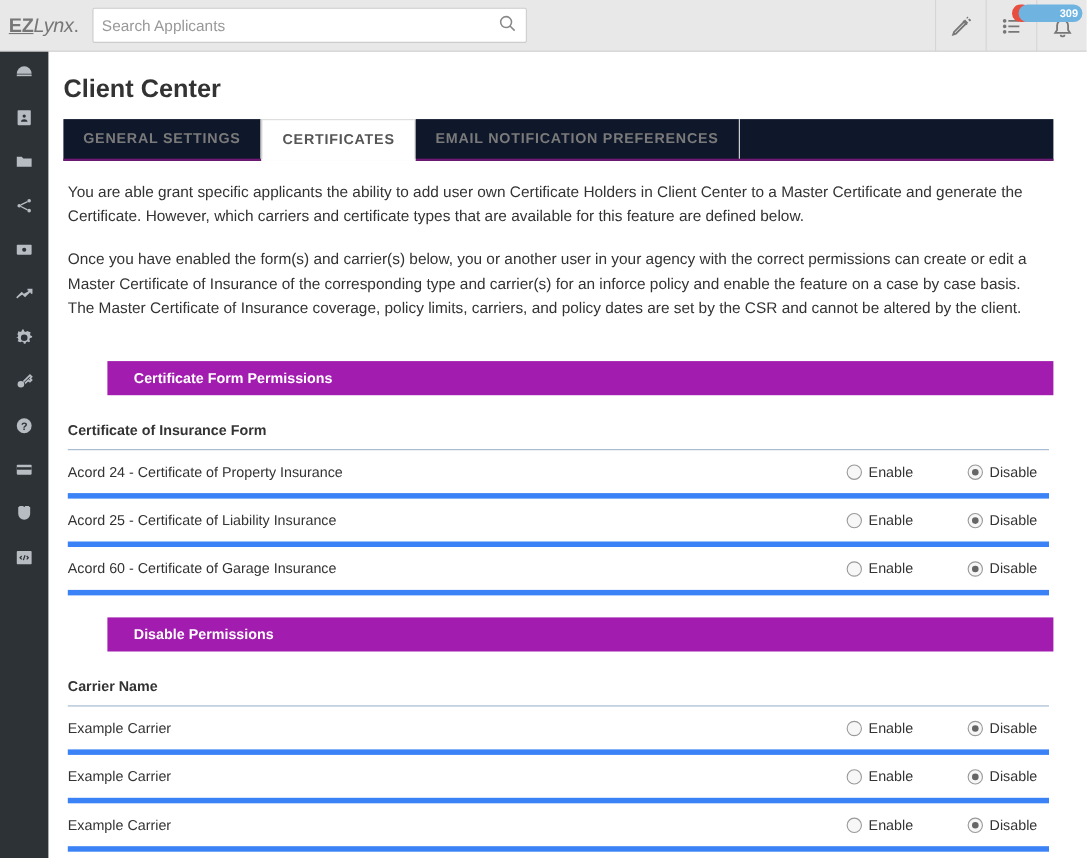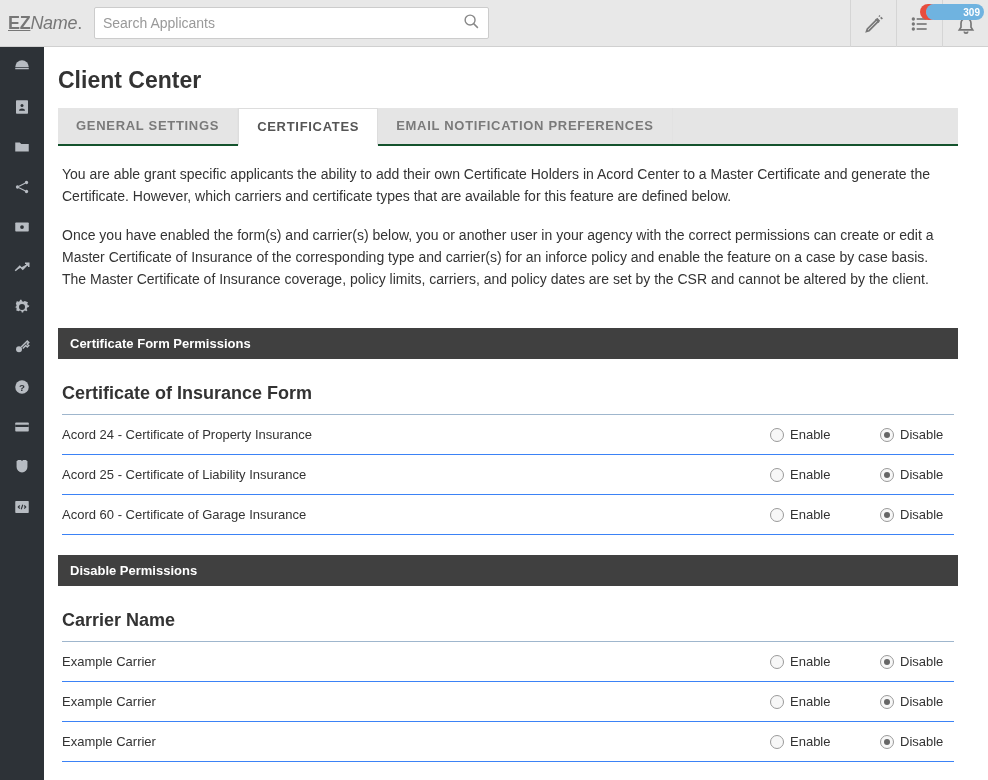--- a/index.html
+++ b/index.html
@@ -113,22 +113,22 @@
       padding: 20px 30px 20px 14px;
       overflow: auto;
     }
     h1.page-title {
       font-size: 23px;
       font-weight: 700;
       color: #333;
       margin-bottom: 14px;
     }
     .tabs-wrap {
-      background: #e5e5e5;
-      border-bottom: 2px solid #14532d;
+      background: #0f172a;
+      border-bottom: 2px solid #701a75;
       display: flex;
       position: relative;
     }
     .tab {
       padding: 10px 18px;
       font-size: 13px;
       font-weight: 600;
       letter-spacing: .7px;
       color: #7a7a7a;
       cursor: pointer;
@@ -144,38 +144,39 @@
       position: relative;
       margin-bottom: -2px;
       border-bottom: 2px solid #fff;
     }
     .desc {
       padding: 18px 14px 10px 4px;
       line-height: 1.55;
     }
     .desc p { margin-bottom: 18px; color: #333; }
     .section-bar {
-      background: #404040;
-      padding: 8px 12px;
+      background: #a21caf;
+      padding: 8px 24px;
       color: #fff;
       font-weight: 600;
       font-size: 13px;
       margin-top: 10px;
+      margin-left: 40px;
     }
     .section-bar + .inner { padding: 10px 4px; }
     .subhead {
       font-weight: 700;
-      font-size: 18px;
+      font-size: 13px;
       padding: 14px 0 10px 0;
       border-bottom: 1px solid #9fb6cd;
     }
     .perm-row {
       display: flex;
       align-items: center;
-      border-bottom: 1px solid #3b82f6;
+      border-bottom: 5px solid #3b82f6;
       padding: 12px 4px 12px 0;
       font-size: 13px;
       justify-content: center;
     }
     .perm-row .label { flex: 1; color: #333; }
     .radio-grp {
       display: flex;
       gap: 40px;
       align-items: center;
     }
@@ -207,21 +208,21 @@
     .save-row {
       padding: 24px 4px 10px 0;
       text-align: right;
     }
   </style>
 </head>
 <body>
 
 <div class="top-bar">
   <div class="logo">
-    <span class="bold">EZ</span><span>Name</span><span class="logo-dot">.</span>
+    <span class="bold">EZ</span><span>Lynx</span><span class="logo-dot">.</span>
   </div>
   <div class="search-box">
     <input type="text" placeholder="Search Applicants" style="">
     <span class="sicon">
       <svg viewBox="0 0 24 24" fill="none" stroke="#888" stroke-width="2">
           <circle cx="10" cy="10" r="7"></circle>
           <line x1="21" y1="21" x2="15" y2="15"></line>
         </svg>
     </span>
   </div>
@@ -332,21 +333,21 @@
 <div class="main">
   <h1 class="page-title">Client Center</h1>
 
   <div class="tabs-wrap" id="tabs">
       <div class="tab">GENERAL SETTINGS</div>
       <div class="tab active">CERTIFICATES</div>
       <div class="tab">EMAIL NOTIFICATION PREFERENCES</div>
     </div>
 
   <div class="desc">
-    <p>You are able grant specific applicants the ability to add their own Certificate Holders in Acord Center to a Master Certificate and generate the Certificate.  However, which carriers and certificate types that are available for this feature are defined below.</p>
+    <p>You are able grant specific applicants the ability to add user own Certificate Holders in Client Center to a Master Certificate and generate the Certificate.  However, which carriers and certificate types that are available for this feature are defined below.</p>
     <p>Once you have enabled the form(s) and carrier(s) below, you or another user in your agency with the correct permissions can create or edit a Master Certificate of Insurance of the corresponding type and carrier(s) for an inforce policy and enable the feature on a case by case basis. The Master Certificate of Insurance coverage, policy limits, carriers, and policy dates are set by the CSR and cannot be altered by the client.</p>
   </div>
 
   <div class="section-bar">Certificate Form Permissions</div>
   <div class="inner">
     <div class="subhead">Certificate of Insurance Form</div>
     <div id="form-rows">
         <div class="perm-row">
           <div class="label">Acord 24 - Certificate of Property Insurance</div>
           <div class="radio-grp">

